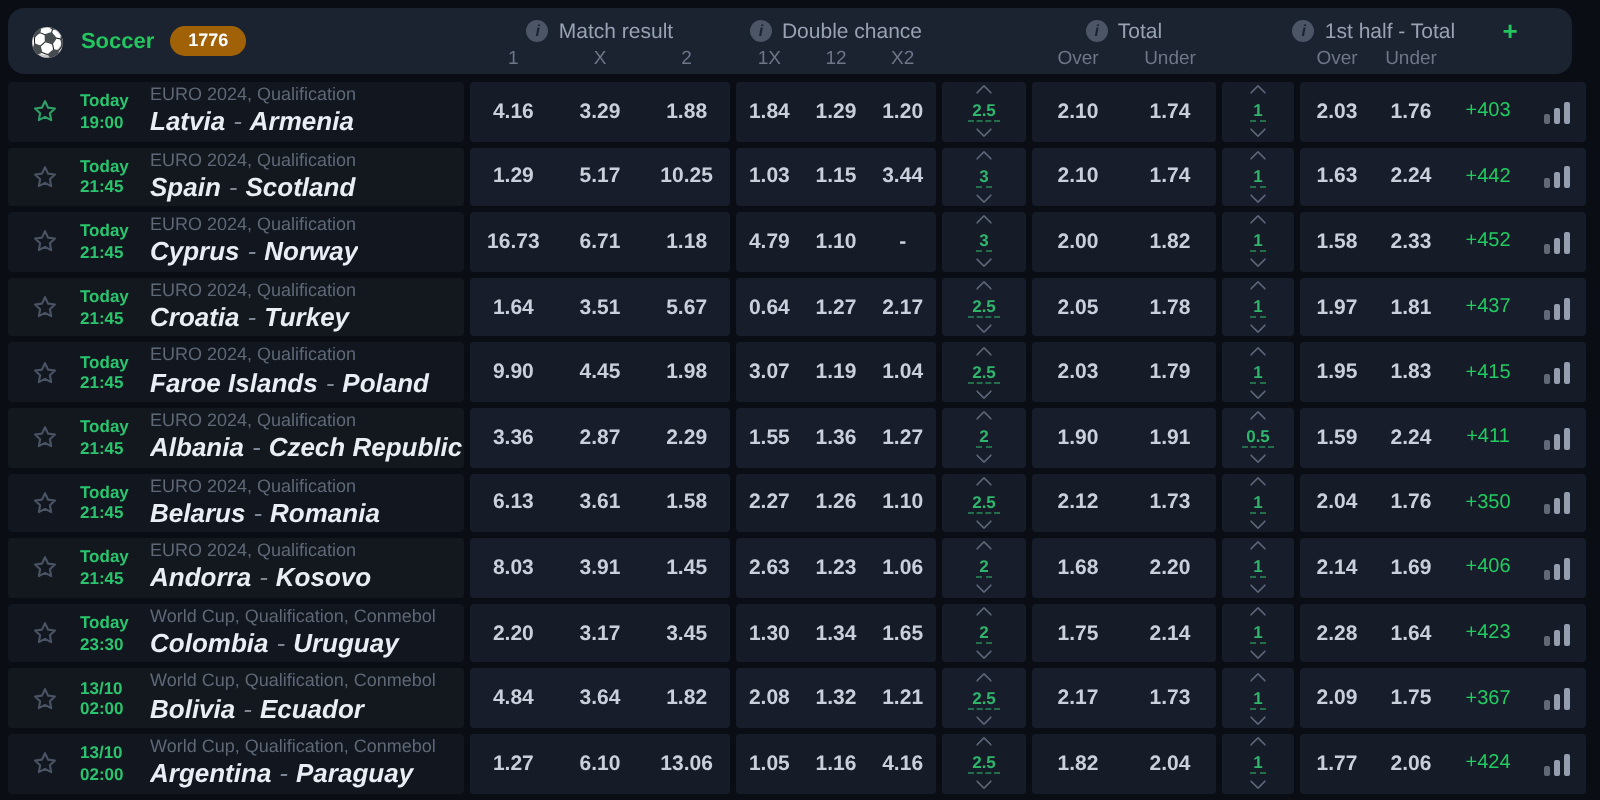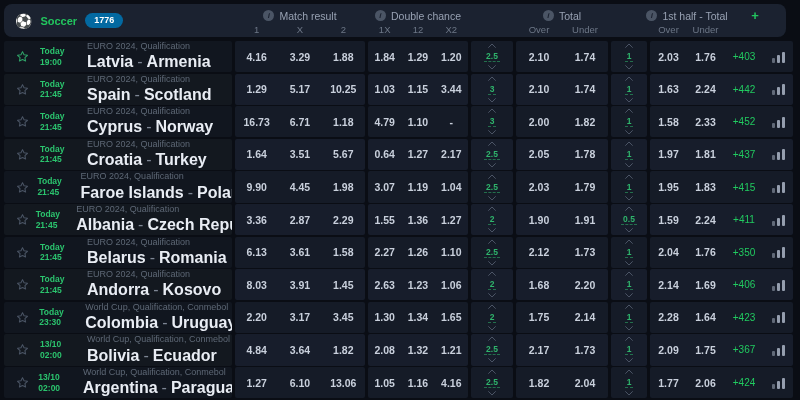--- a/index.html
+++ b/index.html
@@ -16,21 +16,21 @@
     position: absolute; left: 4px; top: 4px; width: 782px; height: 33px;
     background: #1b2230; border-radius: 8px;
     display: grid;
     grid-template-columns: 228px 130px 100px 42px 92px 36px 1fr;
     column-gap: 3px; align-items: center;
   }
   .sport-cell { display: flex; align-items: center; gap: 8px; padding-left: 11px; }
   .sport-icon { color: #22c55e; font-size: 14px; line-height: 1; }
   .sport-name { color: #22c55e; font-size: 11px; font-weight: 700; }
   .count-pill {
-    background: #0369a1; color: #fff; font-size: 9px; font-weight: 700;
+    background: #a16207; color: #fff; font-size: 9px; font-weight: 700;
     border-radius: 9px; padding: 3px 9px; line-height: 1;
   }
   .hgroup { display: flex; flex-direction: column; justify-content: center; height: 100%; padding: 3px 0 2px; }
   .glabel {
     display: flex; align-items: center; justify-content: center; gap: 5px;
     font-size: 10.5px; color: #98a2b3; flex: 1;
   }
   .info-dot {
     width: 11px; height: 11px; border-radius: 50%; background: #4b5565;
     color: #1b2230; font-size: 8px; font-weight: 700; font-style: italic;
@@ -60,23 +60,23 @@
   .row:nth-child(even) .cell { background: #171d2b; }
   .cell.info { background: #11161f; }
   .row:nth-child(even) .cell.info { background: #13181f; }
 
   .cell.info { padding-left: 12px; }
   .star { width: 24px; color: #495363; display: flex; align-items: center; cursor: pointer; }
   .star.fav { color: #2f9f66; }
   .star svg { width: 13px; height: 13px; }
   .when { width: 35px; display: flex; flex-direction: column; line-height: 1.25; }
   .when .date, .when .time { color: #2bc46e; font-size: 8.5px; font-weight: 700; }
-  .match { margin-left: 12px; display: flex; flex-direction: column; line-height: 1.25; overflow: hidden; }
+  .match { margin-left: 0; display: flex; flex-direction: column; line-height: 1.25; overflow: hidden; }
   .league { font-size: 9px; color: #5e6876; white-space: nowrap; }
-  .teams { font-size: 16px; font-weight: 700; color: #e9edf4; white-space: nowrap; }
+  .teams { font-size: 13px; font-weight: 700; color: #e9edf4; white-space: nowrap; font-style: italic; }
   .teams .sep { color: #7e8694; font-weight: 400; padding: 0 4px; }
 
   .oddsgrp { width: 100%; display: flex; }
   .odd { flex: 1; text-align: center; font-size: 10.5px; font-weight: 600; color: #c9d0dc; cursor: pointer; }
 
   .stepper { flex-direction: column; justify-content: center; }
   .chev-btn { height: 6px; display: flex; align-items: center; justify-content: center; cursor: pointer; }
   .chev { width: 6px; height: 6px; border-left: 1.7px solid #5b6577; border-top: 1.7px solid #5b6577; border-radius: 1px; }
   .chev.up { transform: rotate(45deg) translate(1px, 1px); }
   .chev.down { transform: rotate(-135deg) translate(1px, 1px); }

